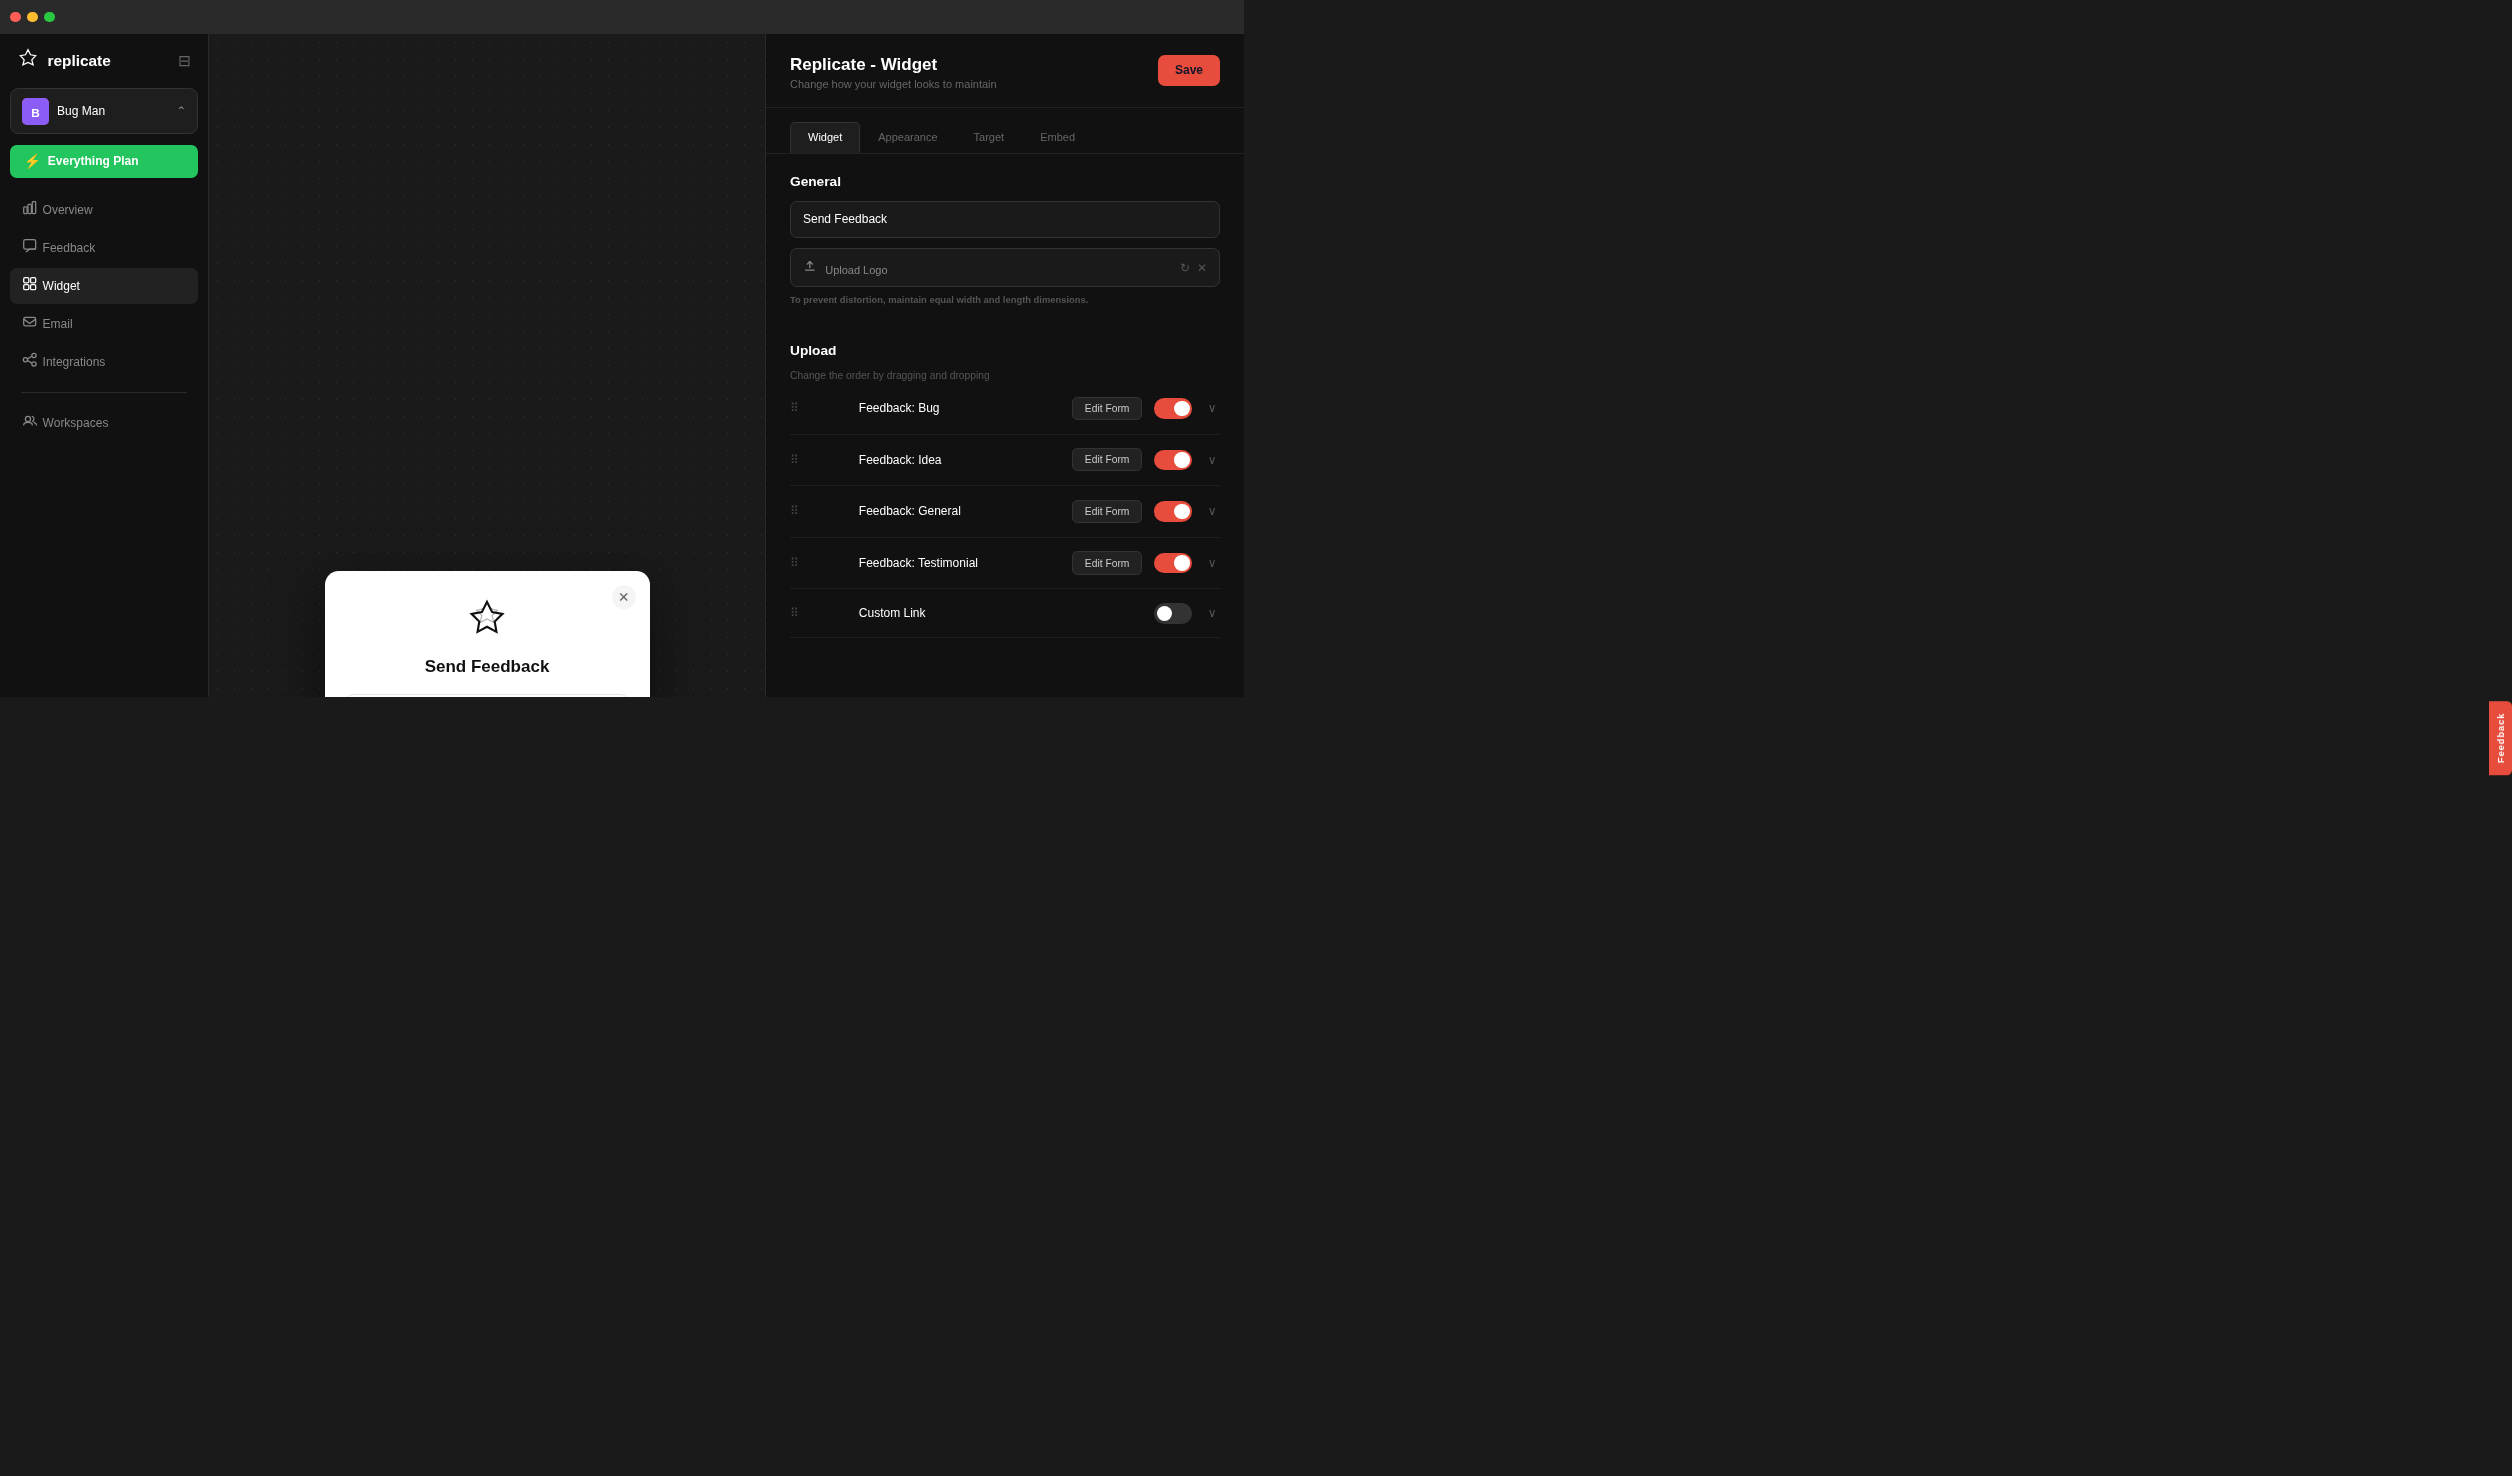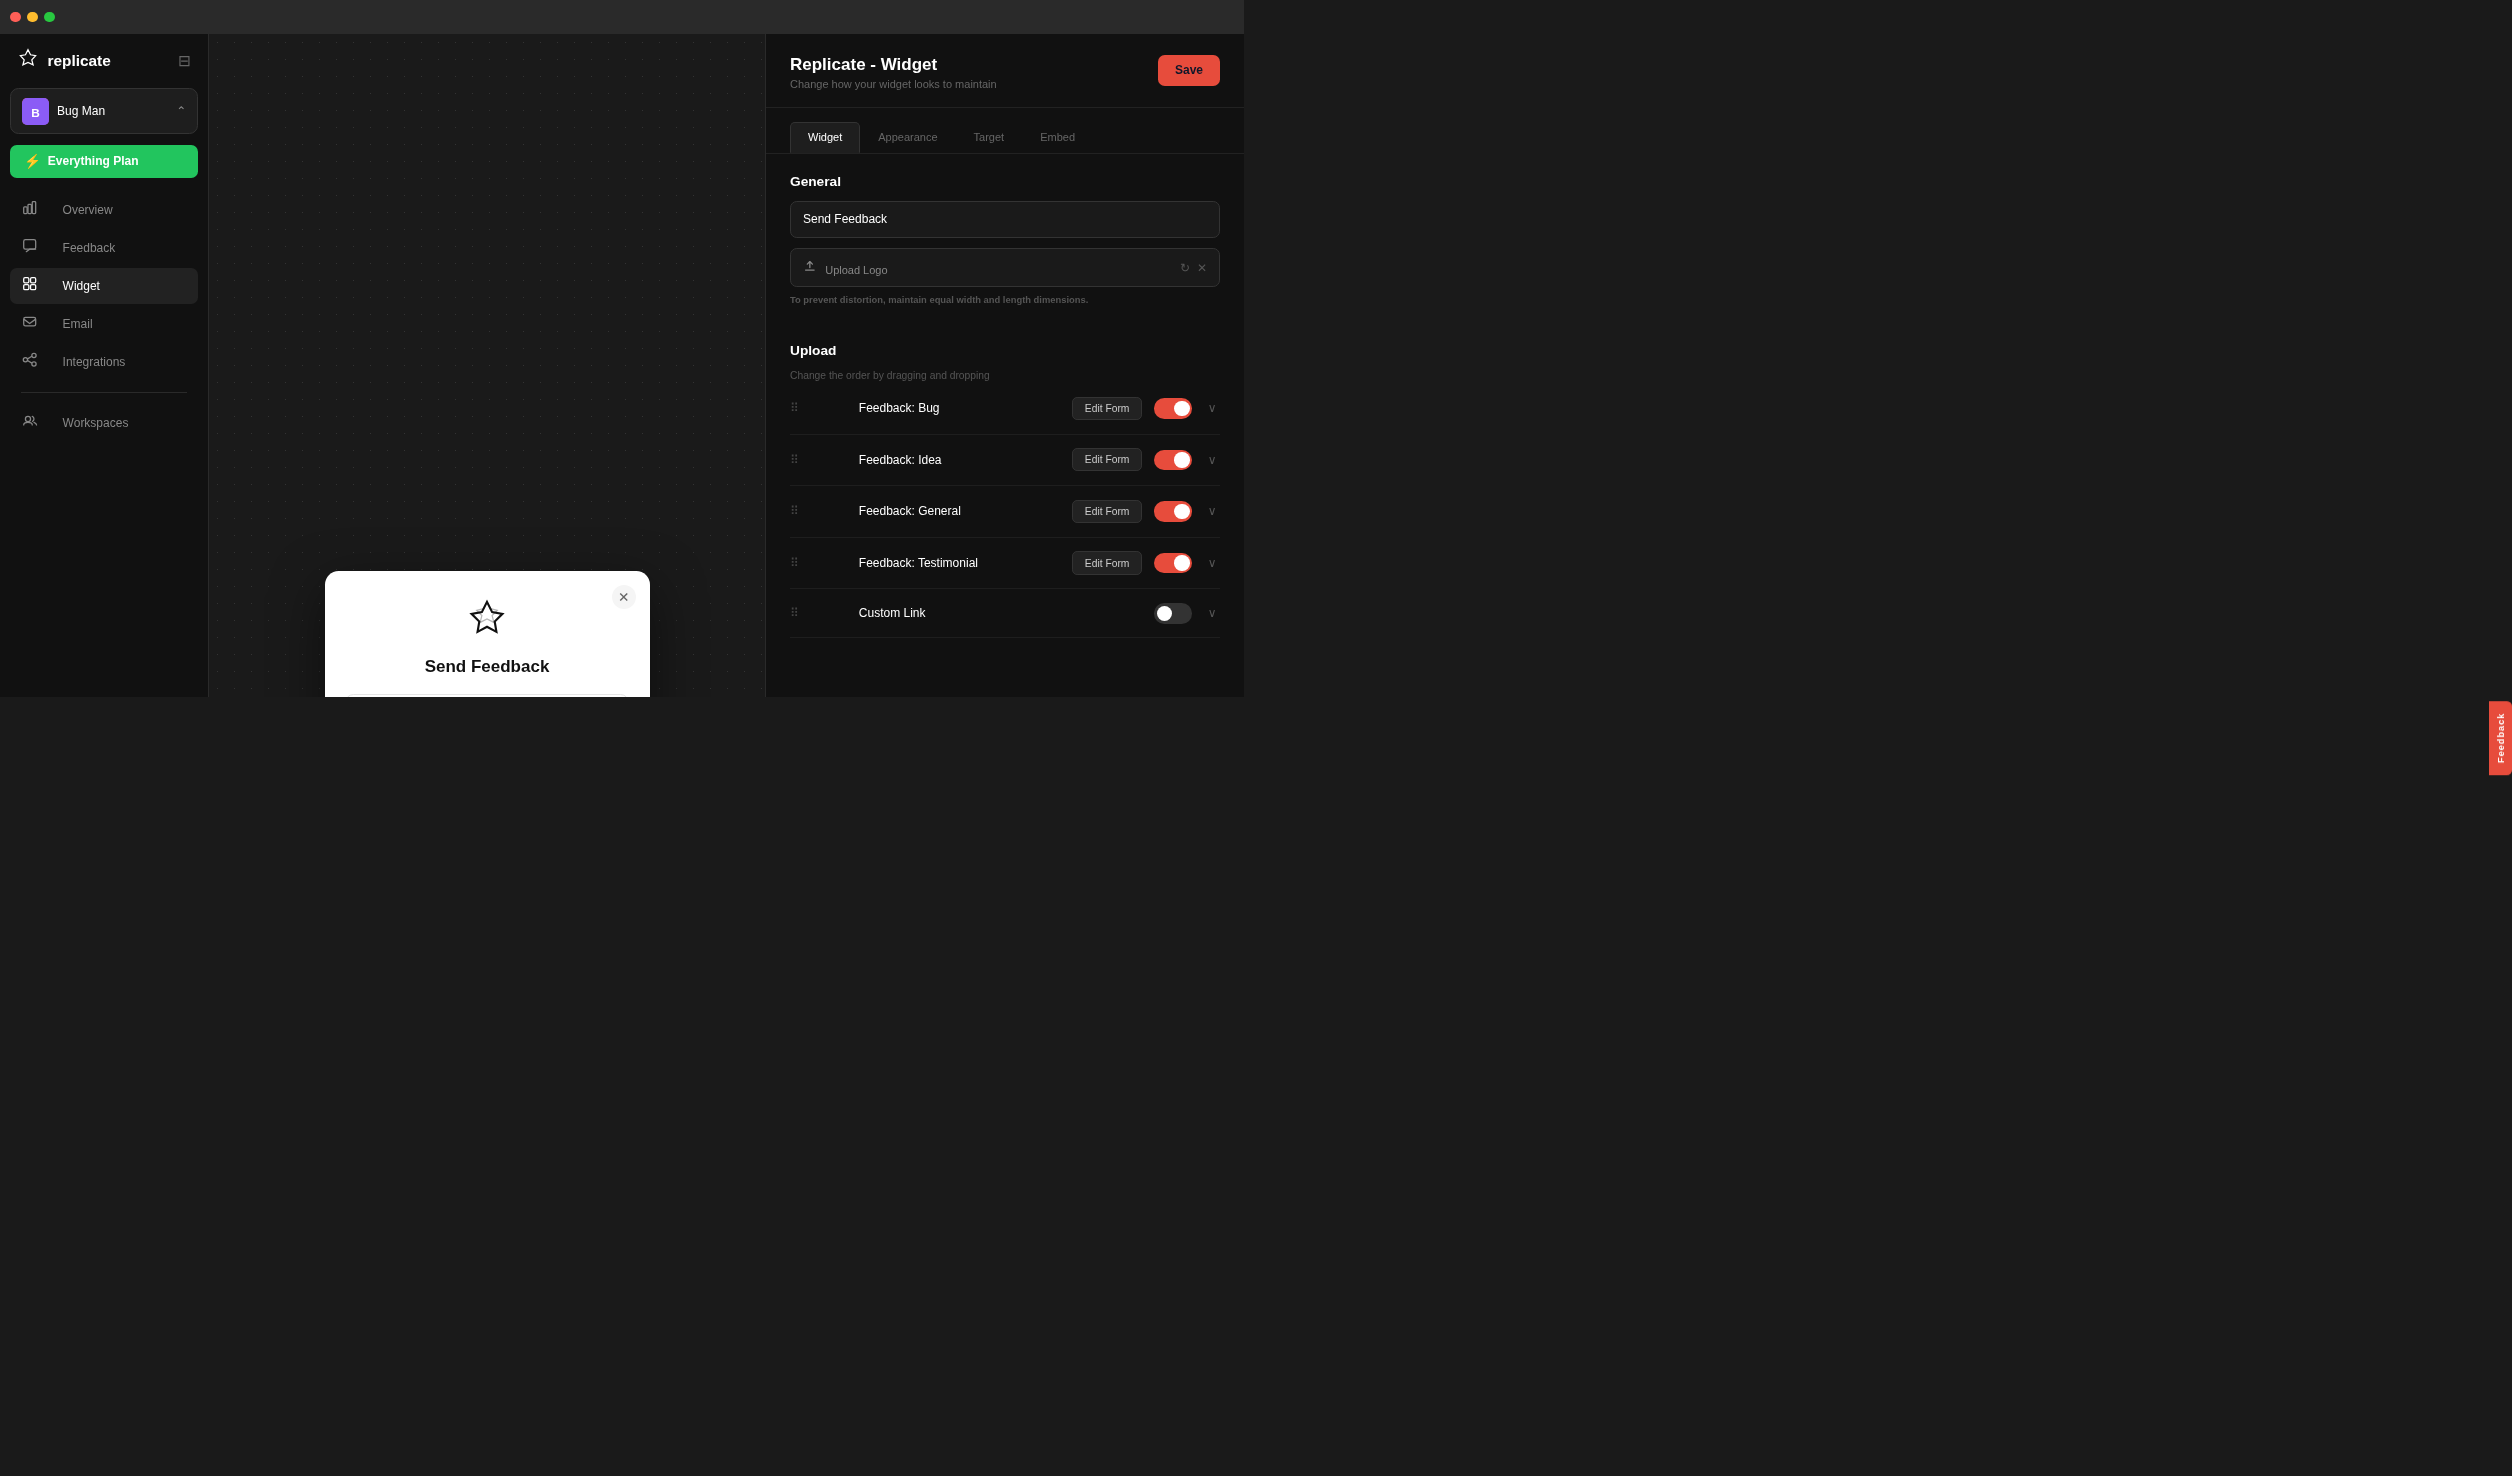--- a/index.html
+++ b/index.html
@@ -114,21 +114,21 @@
     .sidebar-nav {
       display: flex;
       flex-direction: column;
       padding: 0 10.3px;
       gap: 1.7px;
       flex: 1;
     }
     .nav-item {
       display: flex;
       align-items: center;
-      gap: 23px;
+      gap: 3px;
       padding: 8.5px 10.3px;
       border-radius: 6.8px;
       cursor: pointer;
       color: #888;
       font-size: 12px;
       font-weight: 500;
       transition: background 0.15s;
     }
     .nav-item.active {
       background: #222;

